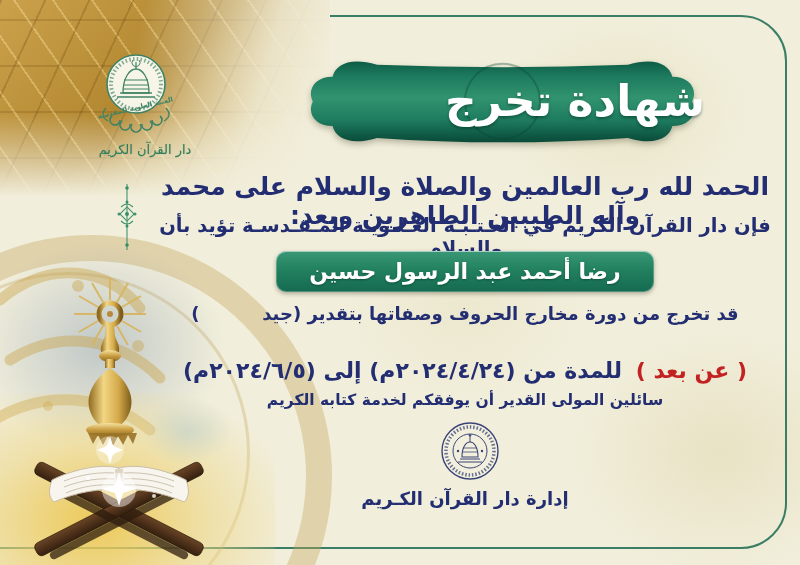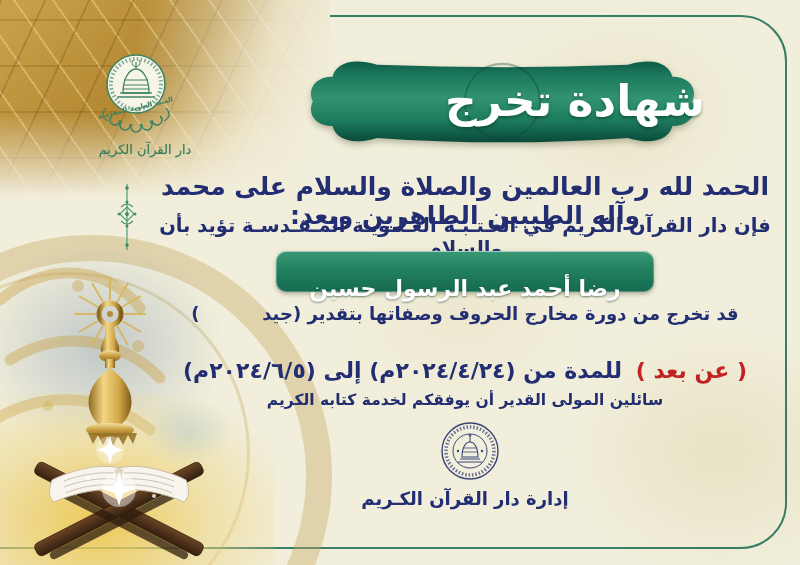--- a/index.html
+++ b/index.html
@@ -71,21 +71,21 @@
   .l-open{top:172px;font-size:25px;}
   .l-intro{top:214px;font-size:19.5px;}
   .name-plate{
     position:absolute;top:251px;left:0;right:0;margin:0 auto;width:378px;height:41px;
     border-radius:10px;
     background:linear-gradient(180deg,#3a9877 0%,#22815f 45%,#156a50 100%);
     box-shadow:0 2px 4px rgba(50,50,30,.35), inset 0 1px 0 rgba(255,255,255,.4), inset 0 0 0 1px rgba(255,255,255,.25);
   }
   .name-plate .nm{
     display:block;line-height:41px;text-align:center;font-size:22px;font-weight:bold;color:#fff;
-    text-shadow:0 1px 2px rgba(0,45,30,.5);direction:rtl;margin-top:17px;
+    text-shadow:0 1px 2px rgba(0,45,30,.5);direction:rtl;
   }
   .l-statement{top:303px;font-size:18px;}
   .l-dates{top:358px;font-size:22px;}
   .l-dates .red{color:#c32222;margin-left:6px;}
   .l-prayer{top:391px;font-size:15.5px;}
   .l-issuer{top:488px;font-size:18px;}
   .stamp{position:absolute;left:293px;top:419px;width:64px;height:64px;opacity:.92;}
   
   .fleuron{position:absolute;left:112px;top:182px;z-index:4;}
 </style>

